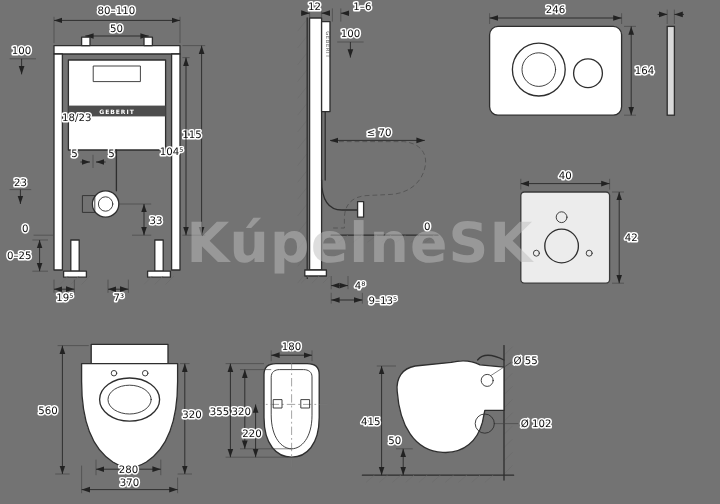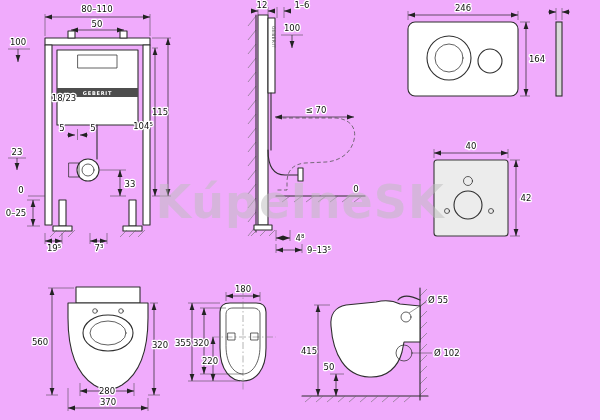--- a/index.html
+++ b/index.html
@@ -1,16 +1,16 @@
 <!DOCTYPE html>
 <html><head>
 <meta charset="utf-8">
 <style>
   html,body{margin:0;padding:0;background:#fff}
-  #stage{position:relative;width:600px;height:420px;background:#f0abfc;overflow:hidden;
+  #stage{position:relative;width:600px;height:420px;background:#737373;overflow:hidden;
          font-family:"DejaVu Sans",sans-serif}
   svg{display:block}
   .dr{fill:none;stroke:#2e2e2e;stroke-width:1.1;stroke-linejoin:round;stroke-linecap:round}
   .drf{fill:#fff;stroke:#2e2e2e;stroke-width:1.1;stroke-linejoin:round}
   .thin{stroke-width:.75}
   .xl{fill:none;stroke:#444;stroke-width:.55}
   .dl{fill:none;stroke:#222;stroke-width:.7}
   .h line{stroke:#6b6b6b;stroke-width:.6}
   .dash{fill:none;stroke:#555;stroke-width:.8;stroke-dasharray:4 2.5}
   .cl{fill:none;stroke:#777;stroke-width:.55;stroke-dasharray:7 2.5 1.5 2.5}

